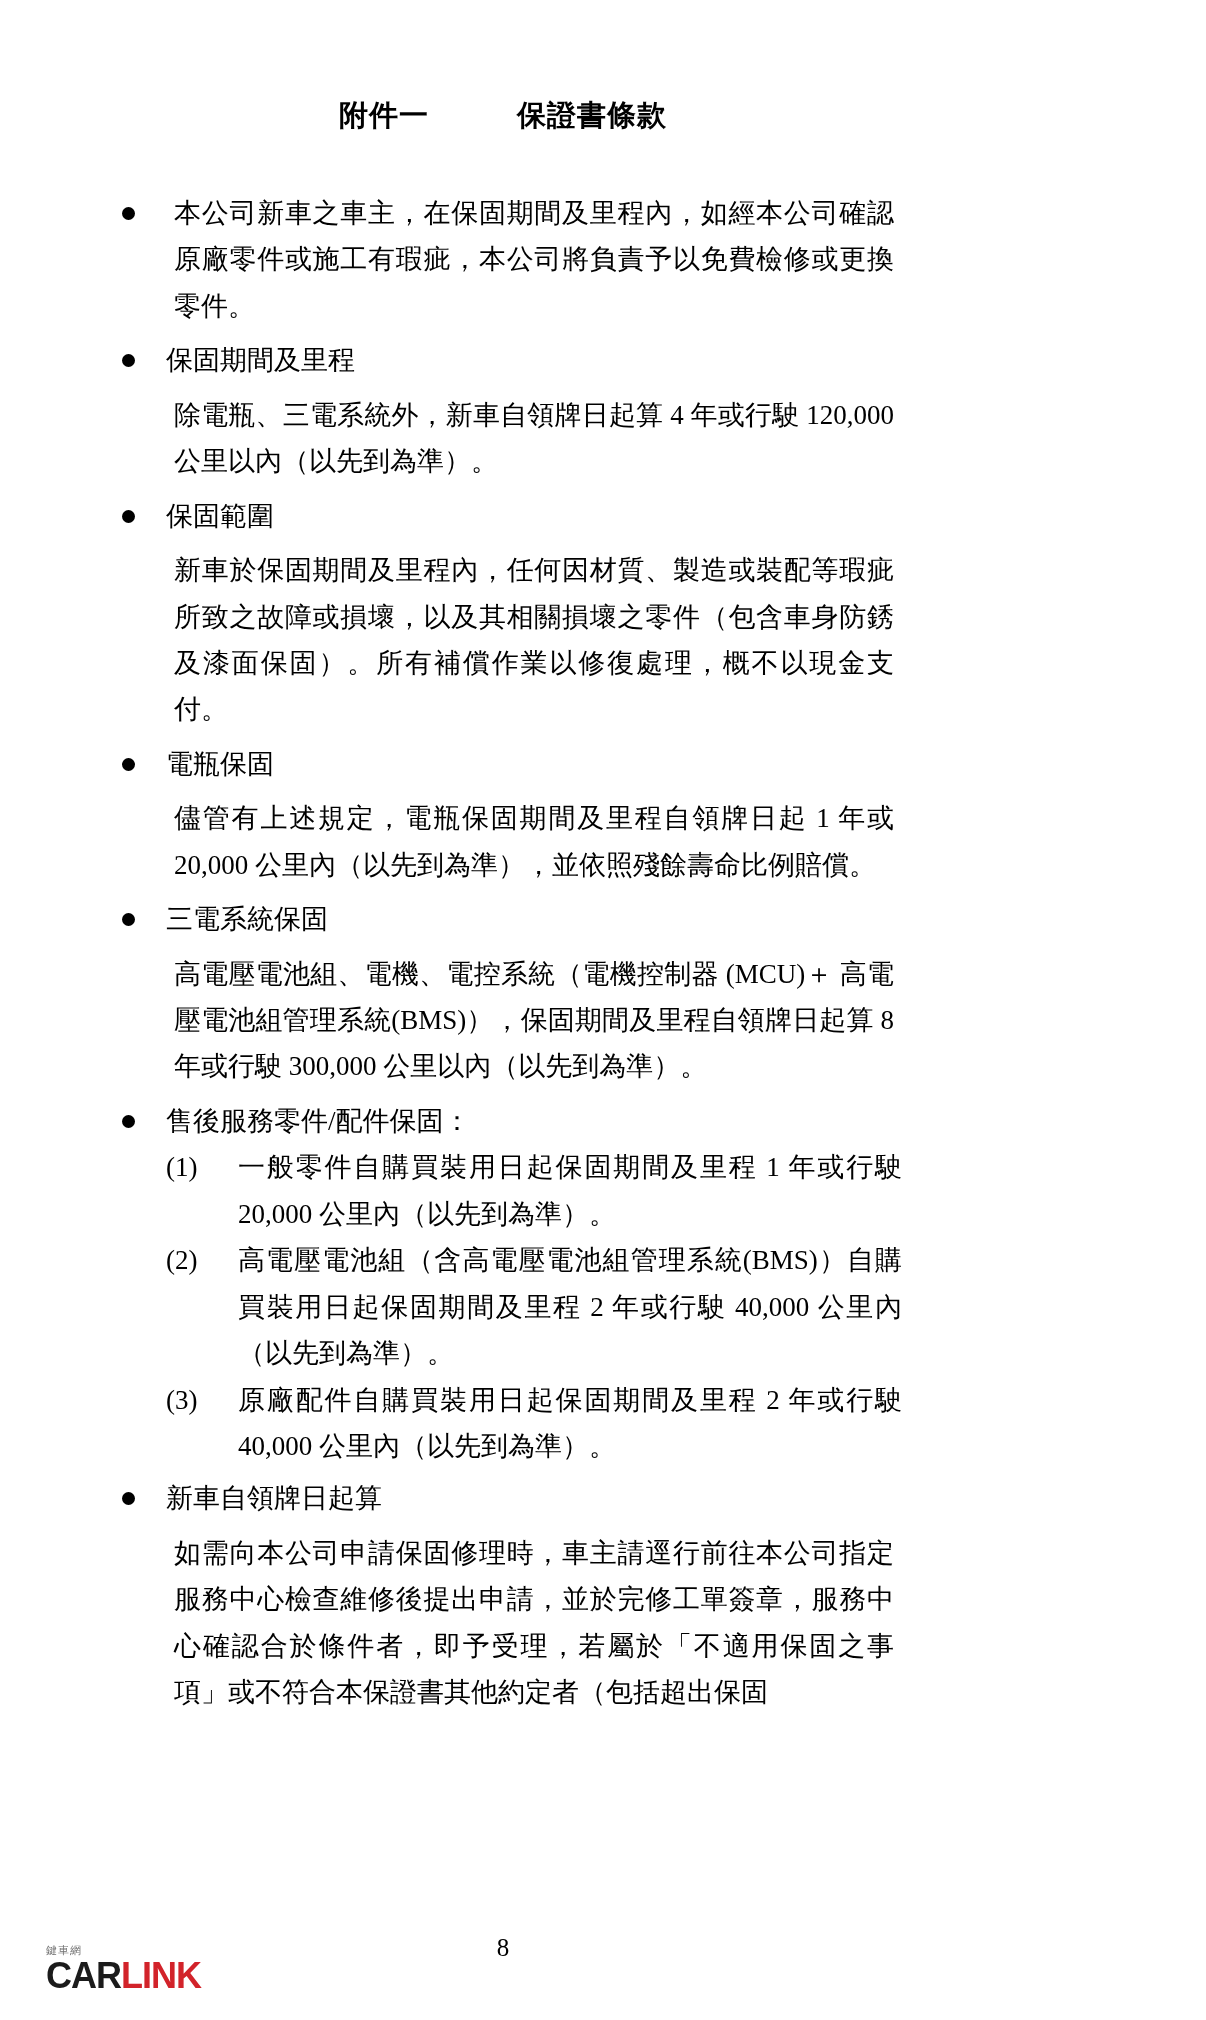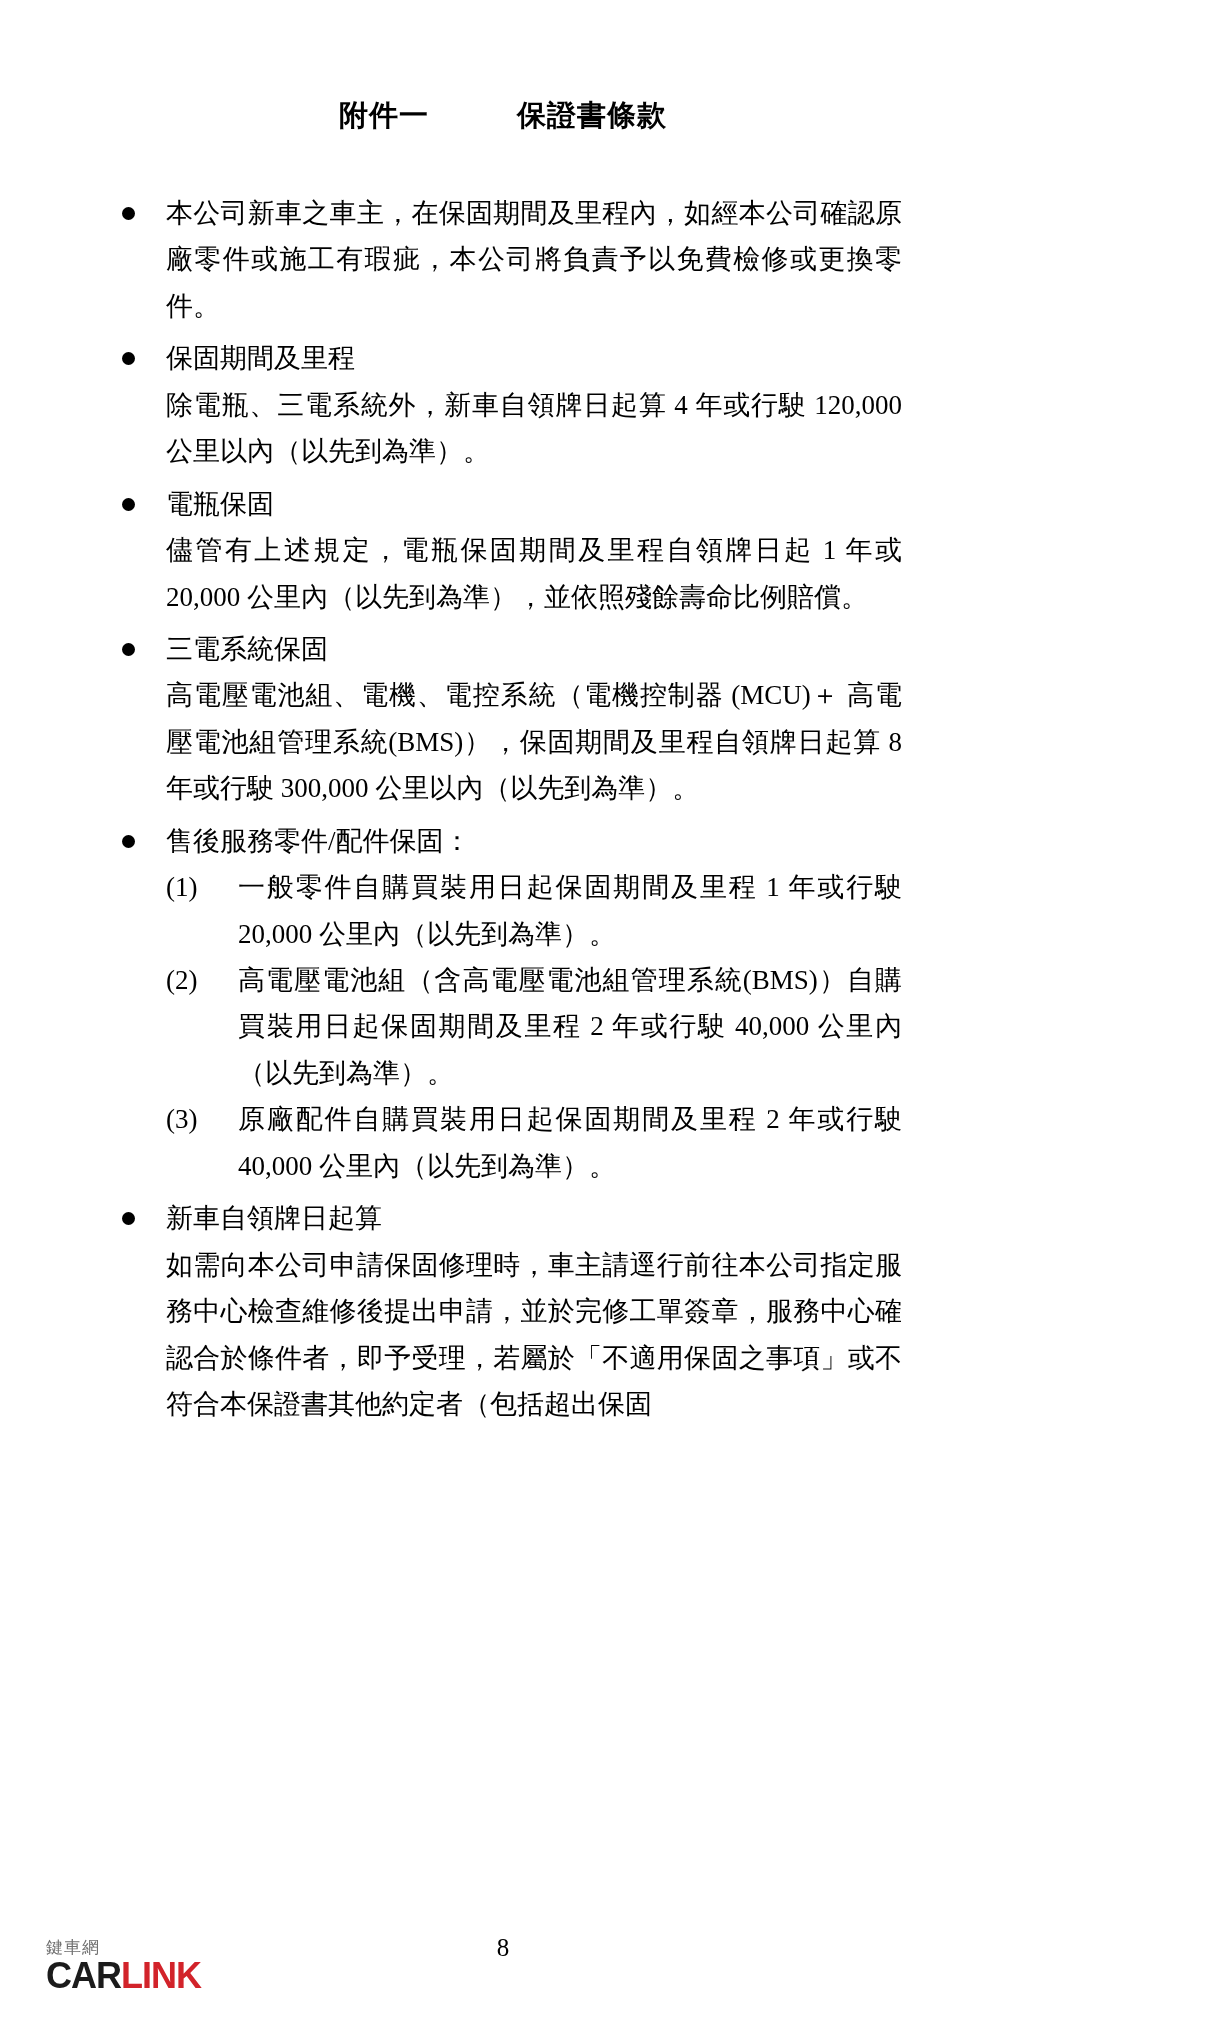--- a/index.html
+++ b/index.html
@@ -53,21 +53,21 @@
     background: #000000;
   }
   .item-head {
     font-size: 27px;
     line-height: 1.72;
     margin: 0;
   }
   .item-body {
     font-size: 27px;
     line-height: 1.72;
-    margin: 0;
+    margin: 8px;
     text-align: justify;
     text-justify: inter-character;
   }
   .sub-list {
     list-style: none;
     margin: 0;
     padding: 0;
   }
   .sub-item {
     position: relative;
@@ -94,21 +94,21 @@
   }
   .watermark {
     position: absolute;
     left: 46px;
     bottom: 26px;
     line-height: 1;
     user-select: none;
   }
   .watermark-cn {
     font-family: "DejaVu Sans", "Liberation Sans", sans-serif;
-    font-size: 17px;
+    font-size: 11px;
     color: #6f6f6f;
     letter-spacing: 1px;
     display: block;
     margin-bottom: 2px;
   }
   .watermark-main {
     font-family: "Liberation Sans", sans-serif;
     font-weight: bold;
     font-size: 36px;
     letter-spacing: -1px;
@@ -132,20 +132,25 @@
       <span class="bullet-dot"></span>
       <p class="item-body">本公司新車之車主，在保固期間及里程內，如經本公司確認原廠零件或施工有瑕疵，本公司將負責予以免費檢修或更換零件。</p>
     </li>
 
     <li class="bullet-item">
       <span class="bullet-dot"></span>
       <p class="item-head">保固期間及里程</p>
       <p class="item-body">除電瓶、三電系統外，新車自領牌日起算 4 年或行駛 120,000 公里以內（以先到為準）。</p>
     </li>
 
+    <li class="bullet-item">
+      <span class="bullet-dot"></span>
+      <p class="item-head">保固範圍</p>
+      <p class="item-body">新車於保固期間及里程內，任何因材質、製造或裝配等瑕疵所致之故障或損壞，以及其相關損壞之零件（包含車身防銹及漆面保固）。所有補償作業以修復處理，概不以現金支付。</p>
+    </li>
 
     <li class="bullet-item">
       <span class="bullet-dot"></span>
       <p class="item-head">電瓶保固</p>
       <p class="item-body">儘管有上述規定，電瓶保固期間及里程自領牌日起 1 年或 20,000 公里內（以先到為準），並依照殘餘壽命比例賠償。</p>
     </li>
 
     <li class="bullet-item">
       <span class="bullet-dot"></span>
       <p class="item-head">三電系統保固</p>

